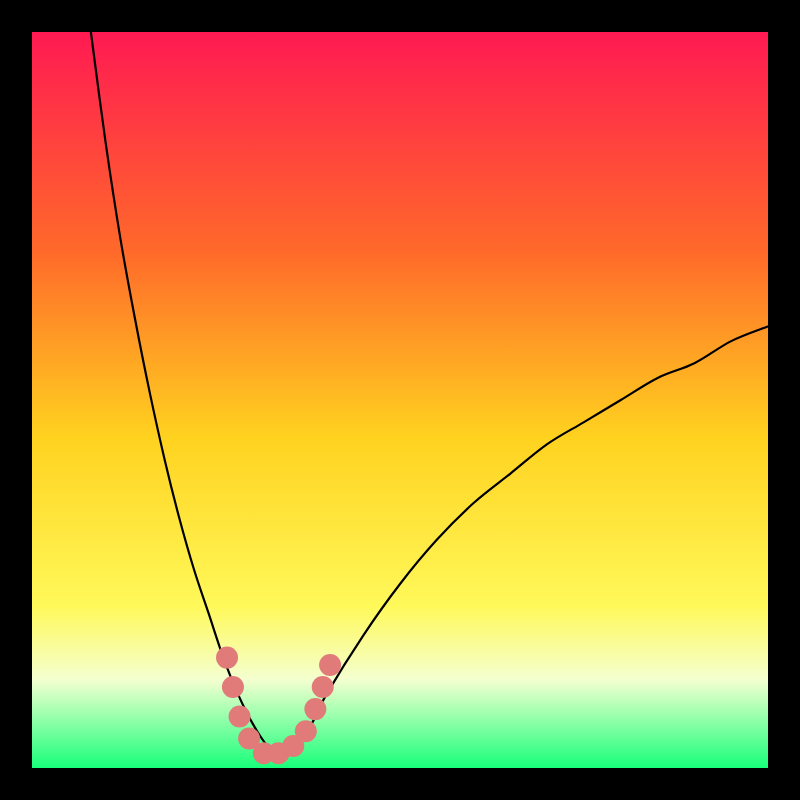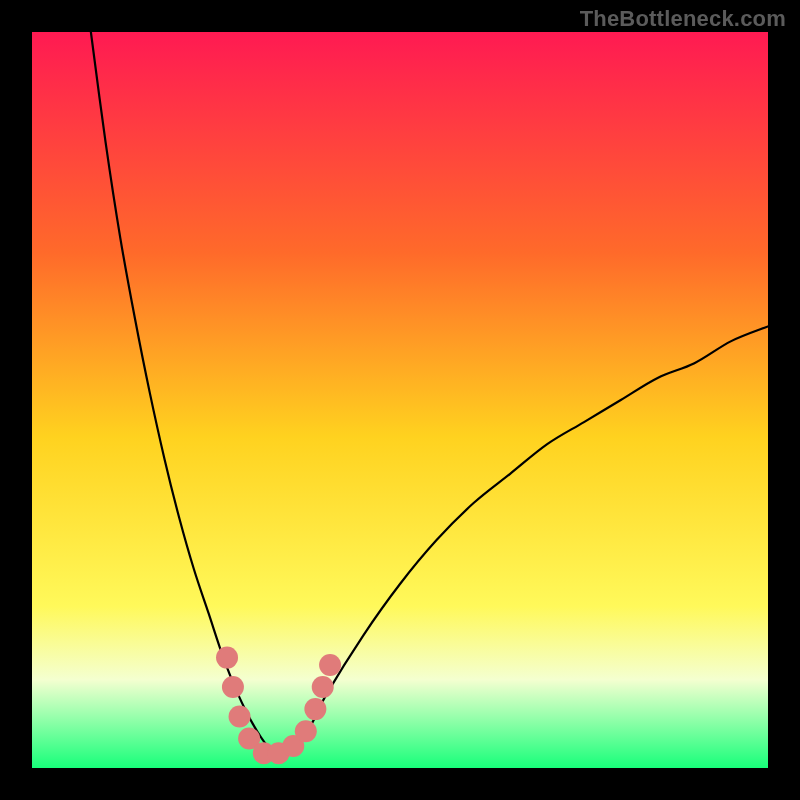--- a/index.html
+++ b/index.html
@@ -35,21 +35,20 @@
     font-weight: 600;
     color: #5b5b5b;
     letter-spacing: 0.2px;
   }
   svg { display: block; }
 </style>
 </head>
 <body>
 
 <div class="frame">
-  <div class="watermark">TheBottleneck.com</div>
 
   <div class="plot">
     <svg id="chart-svg" viewBox="0 0 736 736" width="736" height="736">
       <defs>
         <linearGradient id="bg-grad" x1="0" y1="0" x2="0" y2="1">
           <stop id="g0" offset="0%" stop-color="#ff1a52"></stop>
           <stop id="g1" offset="30%" stop-color="#ff6a2a"></stop>
           <stop id="g2" offset="55%" stop-color="#ffd21f"></stop>
           <stop id="g3" offset="78%" stop-color="#fff95a"></stop>
           <stop id="g4" offset="88%" stop-color="#f4ffd0"></stop>

